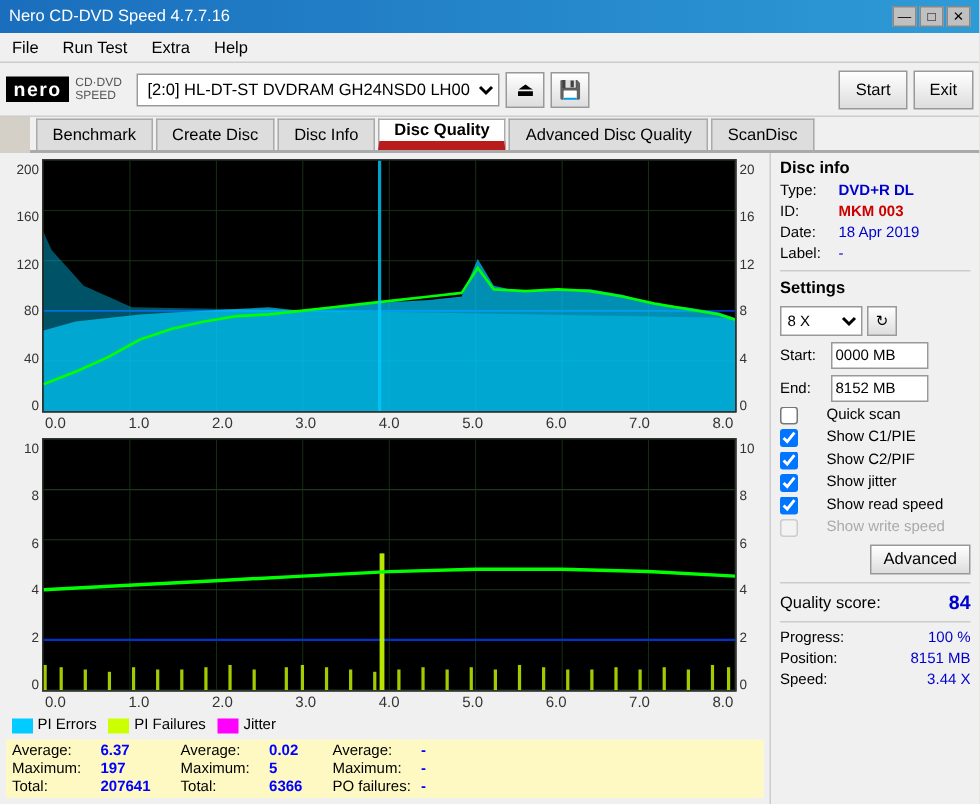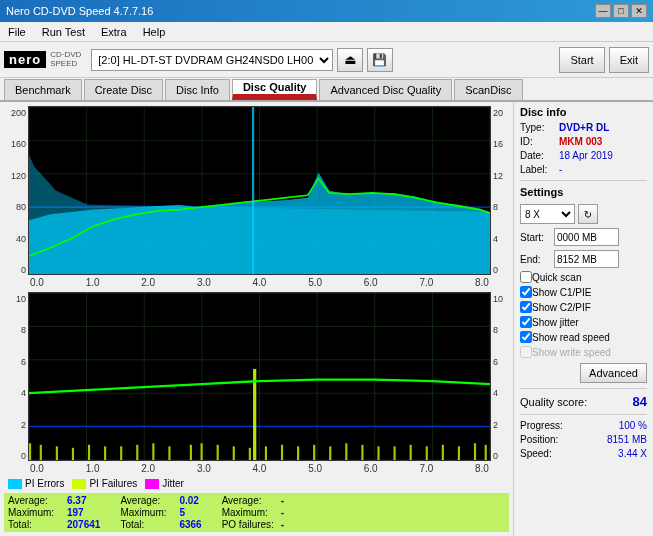--- a/index.html
+++ b/index.html
@@ -73,20 +73,21 @@
       font-size: 12px;
     }
     
     #tabs {
       background: #f0f0f0;
       height: 24px;
       display: flex;
       align-items: flex-end;
       padding: 0 4px;
       border-bottom: 2px solid #aaa;
+      margin-left: 20px;
     }
     .tab {
       padding: 3px 10px;
       font-size: 11px;
       border: 1px solid #aaa;
       border-bottom: none;
       background: #ddd;
       cursor: pointer;
       margin-right: 2px;
       height: 21px;
@@ -133,21 +134,21 @@
       background: #f0f0f0;
       font-size: 10px;
     }
     .legend-item { display: flex; align-items: center; gap: 3px; }
     .legend-color { width: 14px; height: 10px; }
     
     #stats-area {
       display: flex;
       padding: 2px 4px;
       gap: 20px;
-      background: #bef264;
+      background: #fef9c3;
       font-size: 10px;
     }
     .stat-col { display: flex; flex-direction: column; gap: 1px; }
     .stat-row { display: flex; gap: 4px; }
     .stat-label { color: #000; min-width: 55px; }
     .stat-value { color: #0000ff; font-weight: bold; }
     
     #right-panel {
       width: 140px;
       background: #f0f0f0;
@@ -203,22 +204,22 @@
     .mb-input {
       width: 65px;
       height: 18px;
       border: 1px solid #999;
       font-size: 10px;
       padding: 0 2px;
       background: white;
     }
     .checkbox-row {
       display: flex;
-      align-items: center;
-      gap: 0;
+      align-items: flex-start;
+      gap: 19px;
       font-size: 10px;
     }
     .checkbox-row input { width: 12px; height: 12px; }
     .advanced-btn {
       margin-top: 2px;
       padding: 3px 8px;
       font-size: 11px;
       background: linear-gradient(to bottom, #fff, #ddd);
       border: 1px solid #999;
       cursor: pointer;

